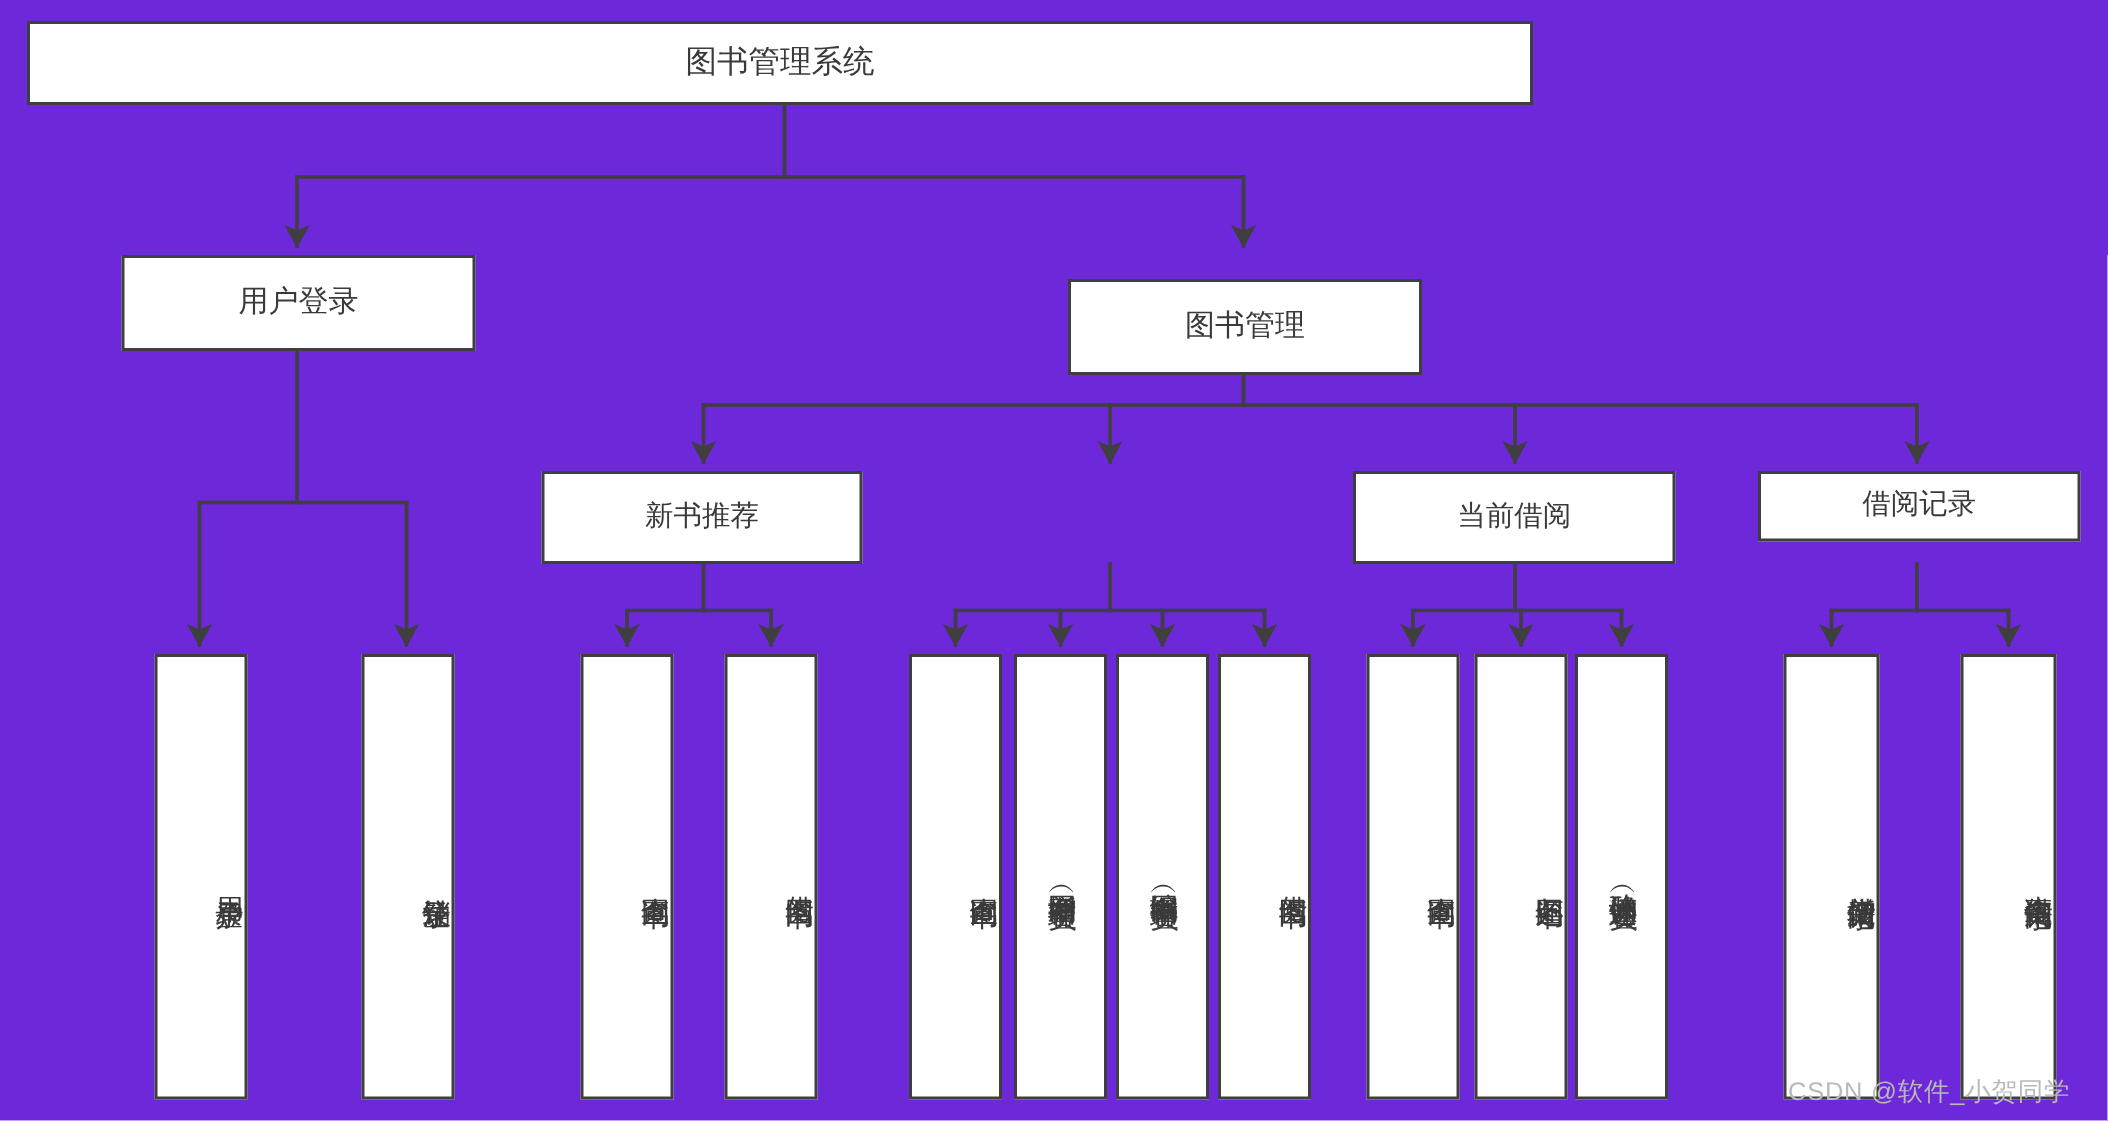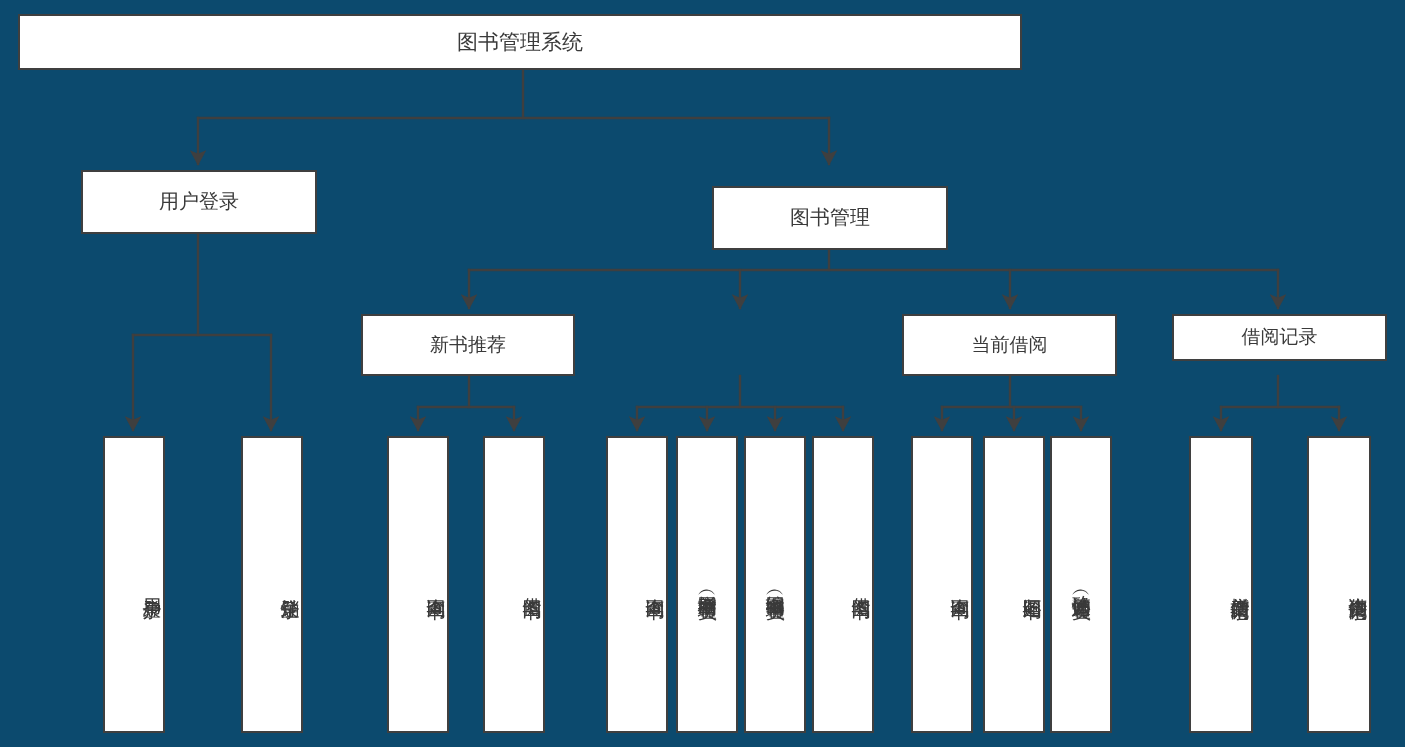--- a/index.html
+++ b/index.html
@@ -5,21 +5,21 @@
 <style>
   html,body{margin:0;padding:0;background:#ffffff;}
   body{
     font-family:"Liberation Sans","DejaVu Sans",sans-serif;
     color:#3d3d3d;
   }
   #canvas{
     position:relative;
     width:1405px;
     height:747px;
-    background:#0c4a6e;
+    background:#6d28d9;
     overflow:hidden;
   }
   #edges{
     position:absolute;
     left:0; top:0;
     width:1405px; height:747px;
     pointer-events:none;
   }
   .node{
     position:absolute;
@@ -126,13 +126,14 @@
   <div class="node leaf" style="left:606px;top:436px;width:62px;height:297px;">查询图书</div>
   <div class="node leaf tall" style="left:676px;top:436px;width:62px;height:297px;">新增图书（管理员）</div>
   <div class="node leaf tall" style="left:744px;top:436px;width:62px;height:297px;">编辑图书（管理员）</div>
   <div class="node leaf" style="left:812px;top:436px;width:62px;height:297px;">借阅图书</div>
   <div class="node leaf" style="left:911px;top:436px;width:62px;height:297px;">查询图书</div>
   <div class="node leaf" style="left:983px;top:436px;width:62px;height:297px;">归还图书</div>
   <div class="node leaf tall" style="left:1050px;top:436px;width:62px;height:297px;">确认归还（管理员）</div>
   <div class="node leaf" style="left:1189px;top:436px;width:64px;height:297px;">新增借阅记录</div>
   <div class="node leaf" style="left:1307px;top:436px;width:64px;height:297px;">查询借阅记录</div>
 
+  <div class="watermark" style="left:1192px;top:716px;">CSDN @软件_小贺同学</div>
 </div>
 
 </body></html>

